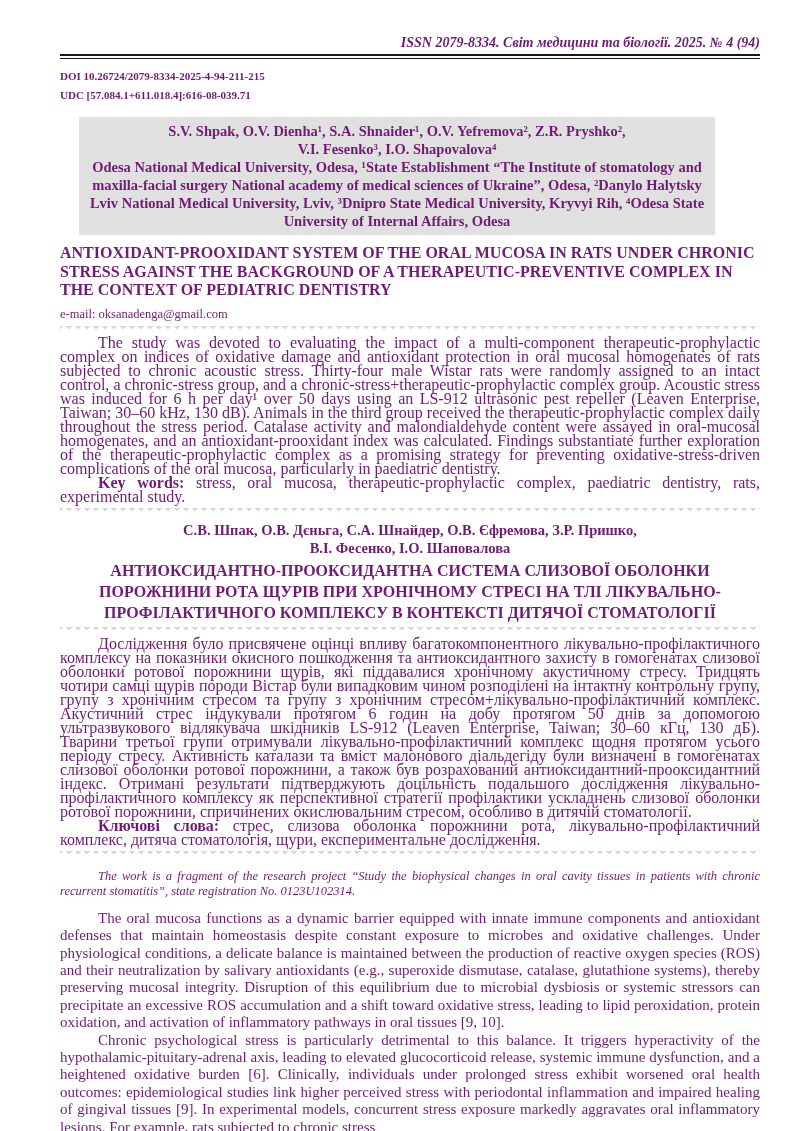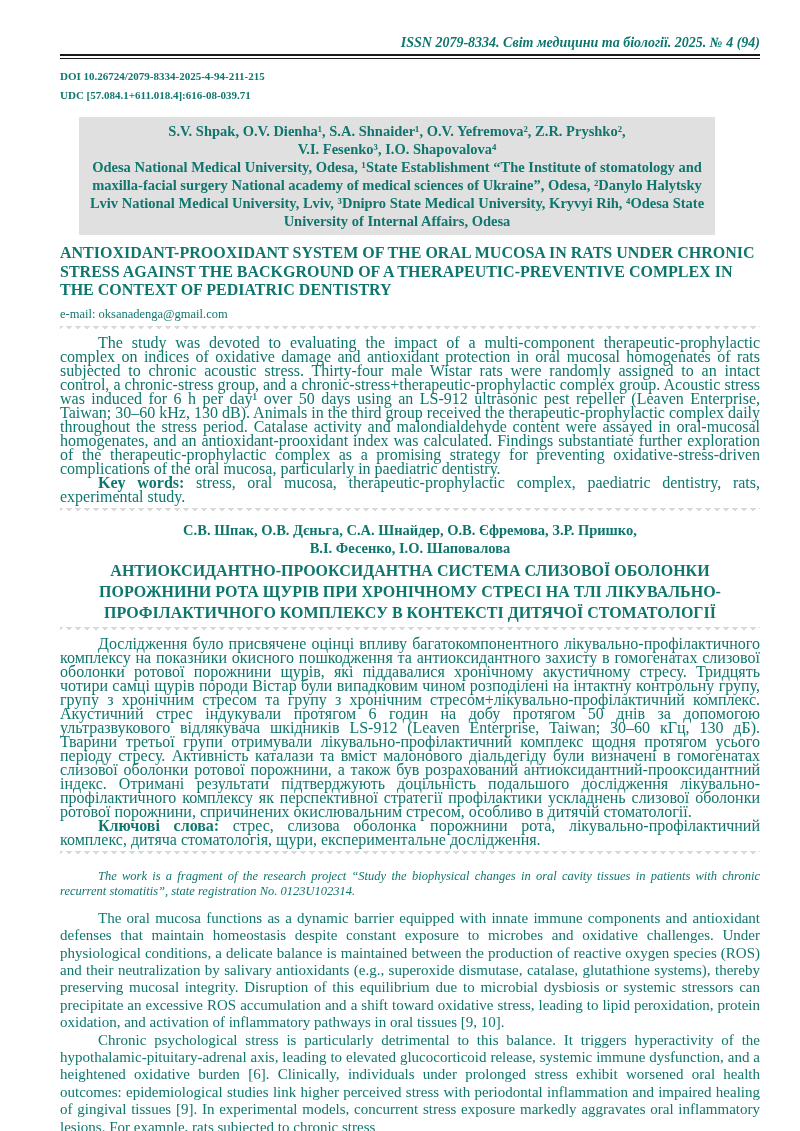--- a/index.html
+++ b/index.html
@@ -1,21 +1,21 @@
 <!DOCTYPE html>
 <html><head>
 <meta charset="utf-8">
 <style>
   html,body { margin:0; padding:0; background:#ffffff; }
   .page {
     position: relative;
     width: 800px;
     height: 1131px;
     background: #ffffff;
-    color: #0f766e;
+    color: #701a75;
     font-family: "Liberation Serif", "DejaVu Serif", serif;
     overflow: hidden;
   }
   .content { padding: 34px 40px 0 60px; }
 
   .issn-line {
     text-align: right;
     font-weight: bold;
     font-style: italic;
     font-size: 14px;

